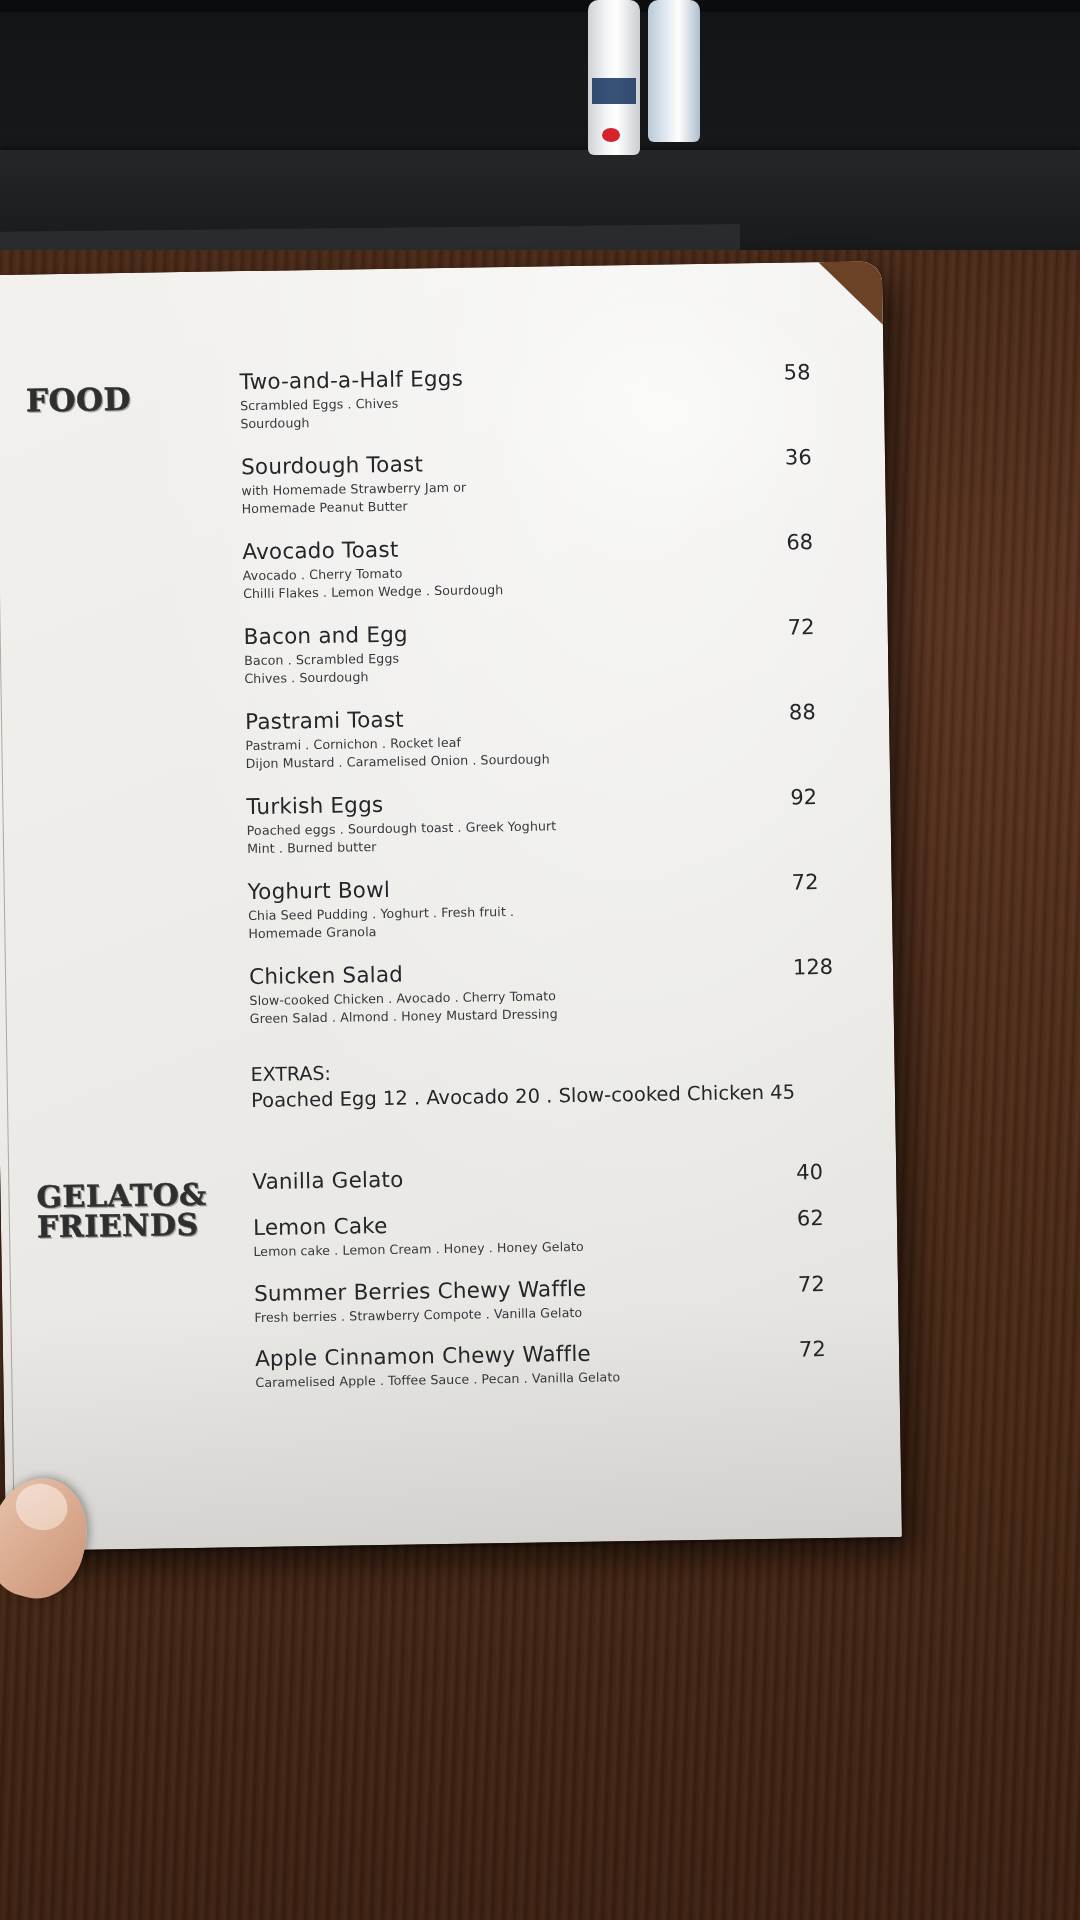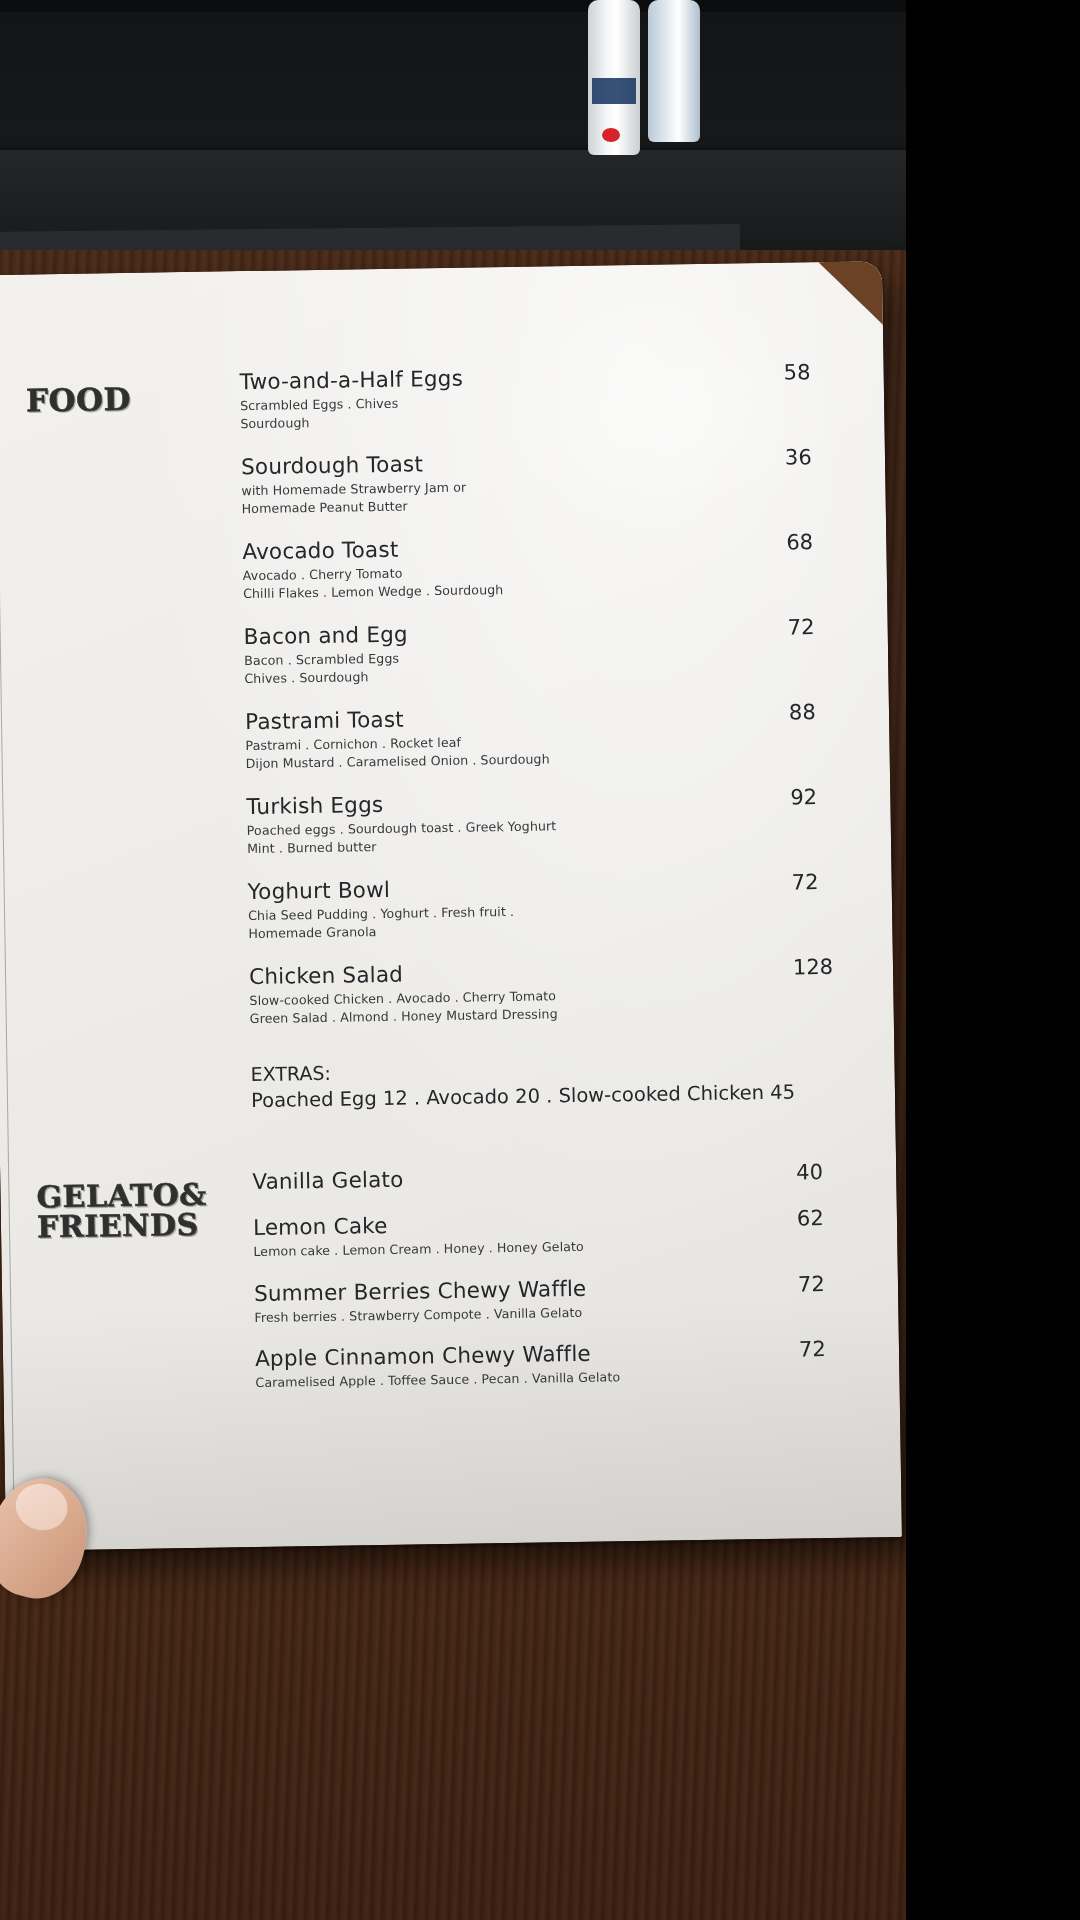--- a/index.html
+++ b/index.html
@@ -10,21 +10,21 @@
   body {
     width: 1080px;
     height: 1920px;
     overflow: hidden;
     font-family: "DejaVu Sans", sans-serif;
   }
 
   
   .scene {
     position: relative;
-    width: 906px;
+    width: 1080px;
     height: 1920px;
     background: #2b2b2c;
     overflow: hidden;
   }
 
   
   .backdrop-top {
     position: absolute;
     left: 0; top: 0;
     width: 1080px; height: 330px;

